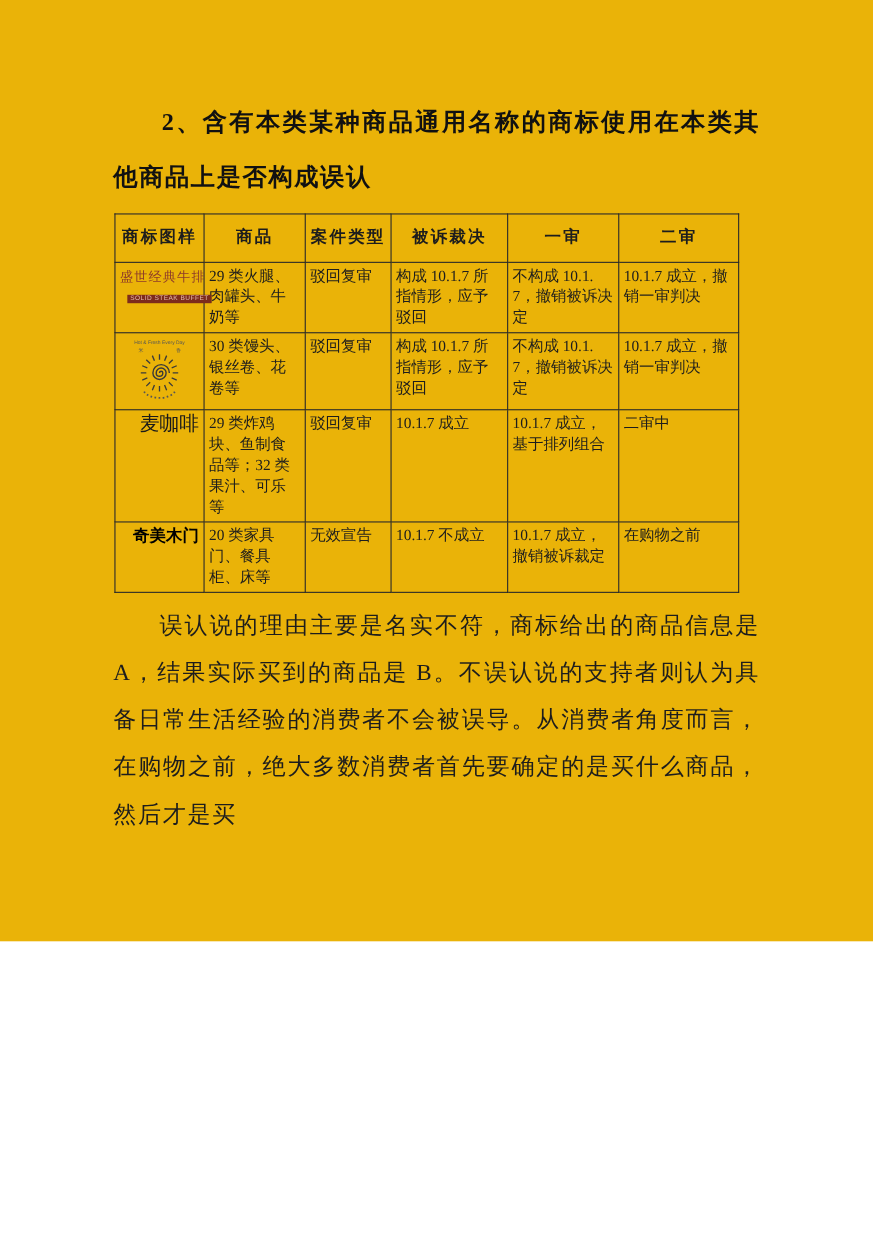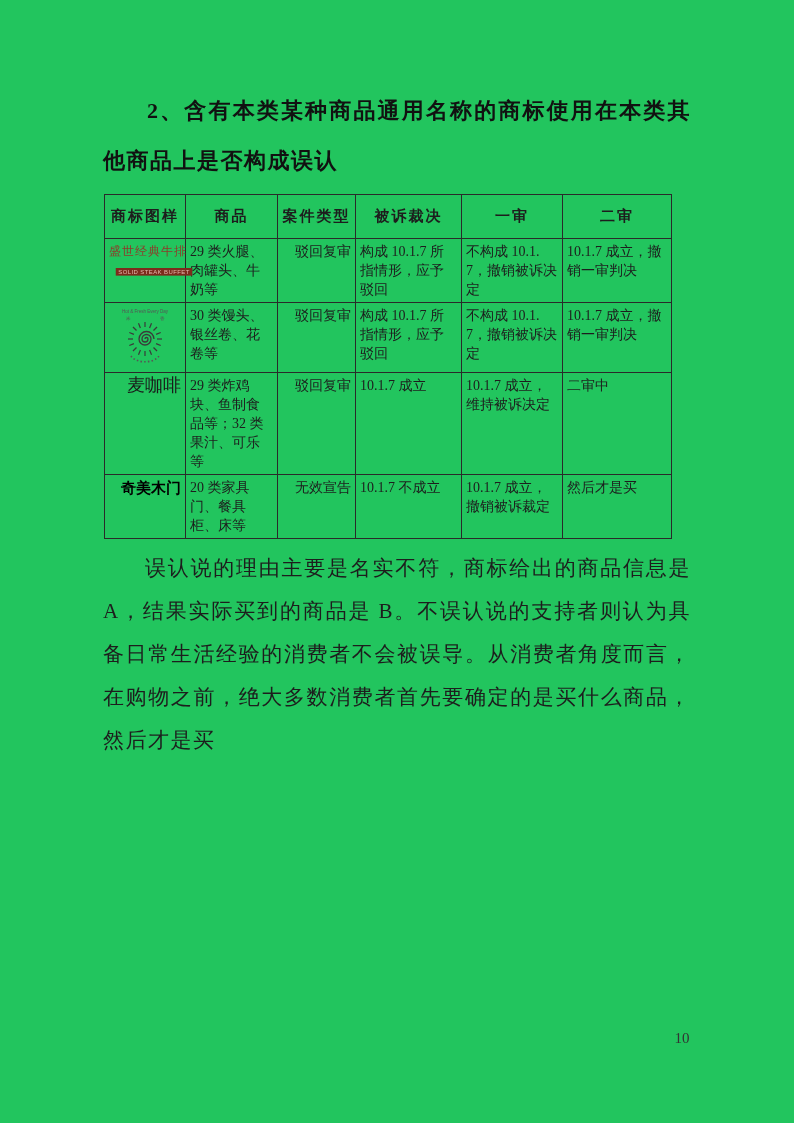--- a/index.html
+++ b/index.html
@@ -1,20 +1,20 @@
 <!DOCTYPE html>
 <html><head>
 <meta charset="utf-8">
 <style>
   * { margin:0; padding:0; box-sizing:border-box; }
   html,body { background:#ffffff; }
   .page {
     position:relative;
-    width:794px; height:1123px;
-    background:#22c55e;
+    width:794px; height:856px;
+    background:#eab308;
     font-family:"Liberation Serif", serif;
     color:#1d1d1d;
     overflow:hidden;
   }
   .content {
     position:absolute;
     left:103px; top:86px;
     width:588px;
   }
   .heading {
@@ -51,21 +51,21 @@
     word-break:break-all;
   }
   .case-table th {
     vertical-align:middle;
     font-weight:bold;
     font-size:15px;
     letter-spacing:2px;
     height:44px;
     padding:4px 2px;
   }
-  .case-table td.c-center { text-align:right; }
+  .case-table td.c-center { text-align:left; }
   .logo-cell { text-align:center; padding:4px 2px; }
 
   
   .shengshi-cn {
     color:#8e3b2a;
     font-weight:normal;
     font-size:12px;
     letter-spacing:1px;
     white-space:nowrap;
   }
@@ -187,32 +187,32 @@
           <td>不构成 10.1.7，撤销被诉决定</td>
           <td>10.1.7 成立，撤销一审判决</td>
         </tr>
         <tr class="row-tall">
           <td class="logo-cell">
             <div class="maicoffee">麦咖啡</div>
           </td>
           <td>29 类炸鸡块、鱼制食品等；32 类果汁、可乐等</td>
           <td class="c-center">驳回复审</td>
           <td>10.1.7 成立</td>
-          <td>10.1.7 成立，维持被诉决定</td>
+          <td>10.1.7 成立，基于排列组合</td>
           <td>二审中</td>
         </tr>
         <tr class="row-mid">
           <td class="logo-cell">
             <div class="qimei">奇美木门</div>
           </td>
           <td>20 类家具门、餐具柜、床等</td>
           <td class="c-center">无效宣告</td>
           <td>10.1.7 不成立</td>
           <td>10.1.7 成立，撤销被诉裁定</td>
-          <td>然后才是买</td>
+          <td>在购物之前</td>
         </tr>
       </tbody>
     </table>
 
     <p class="body-par">误认说的理由主要是名实不符，商标给出的商品信息是 A，结果实际买到的商品是 B。不误认说的支持者则认为具备日常生活经验的消费者不会被误导。从消费者角度而言，在购物之前，绝大多数消费者首先要确定的是买什么商品，然后才是买</p>
 
   </div>
 
   <div class="page-number">10</div>
 </div>

